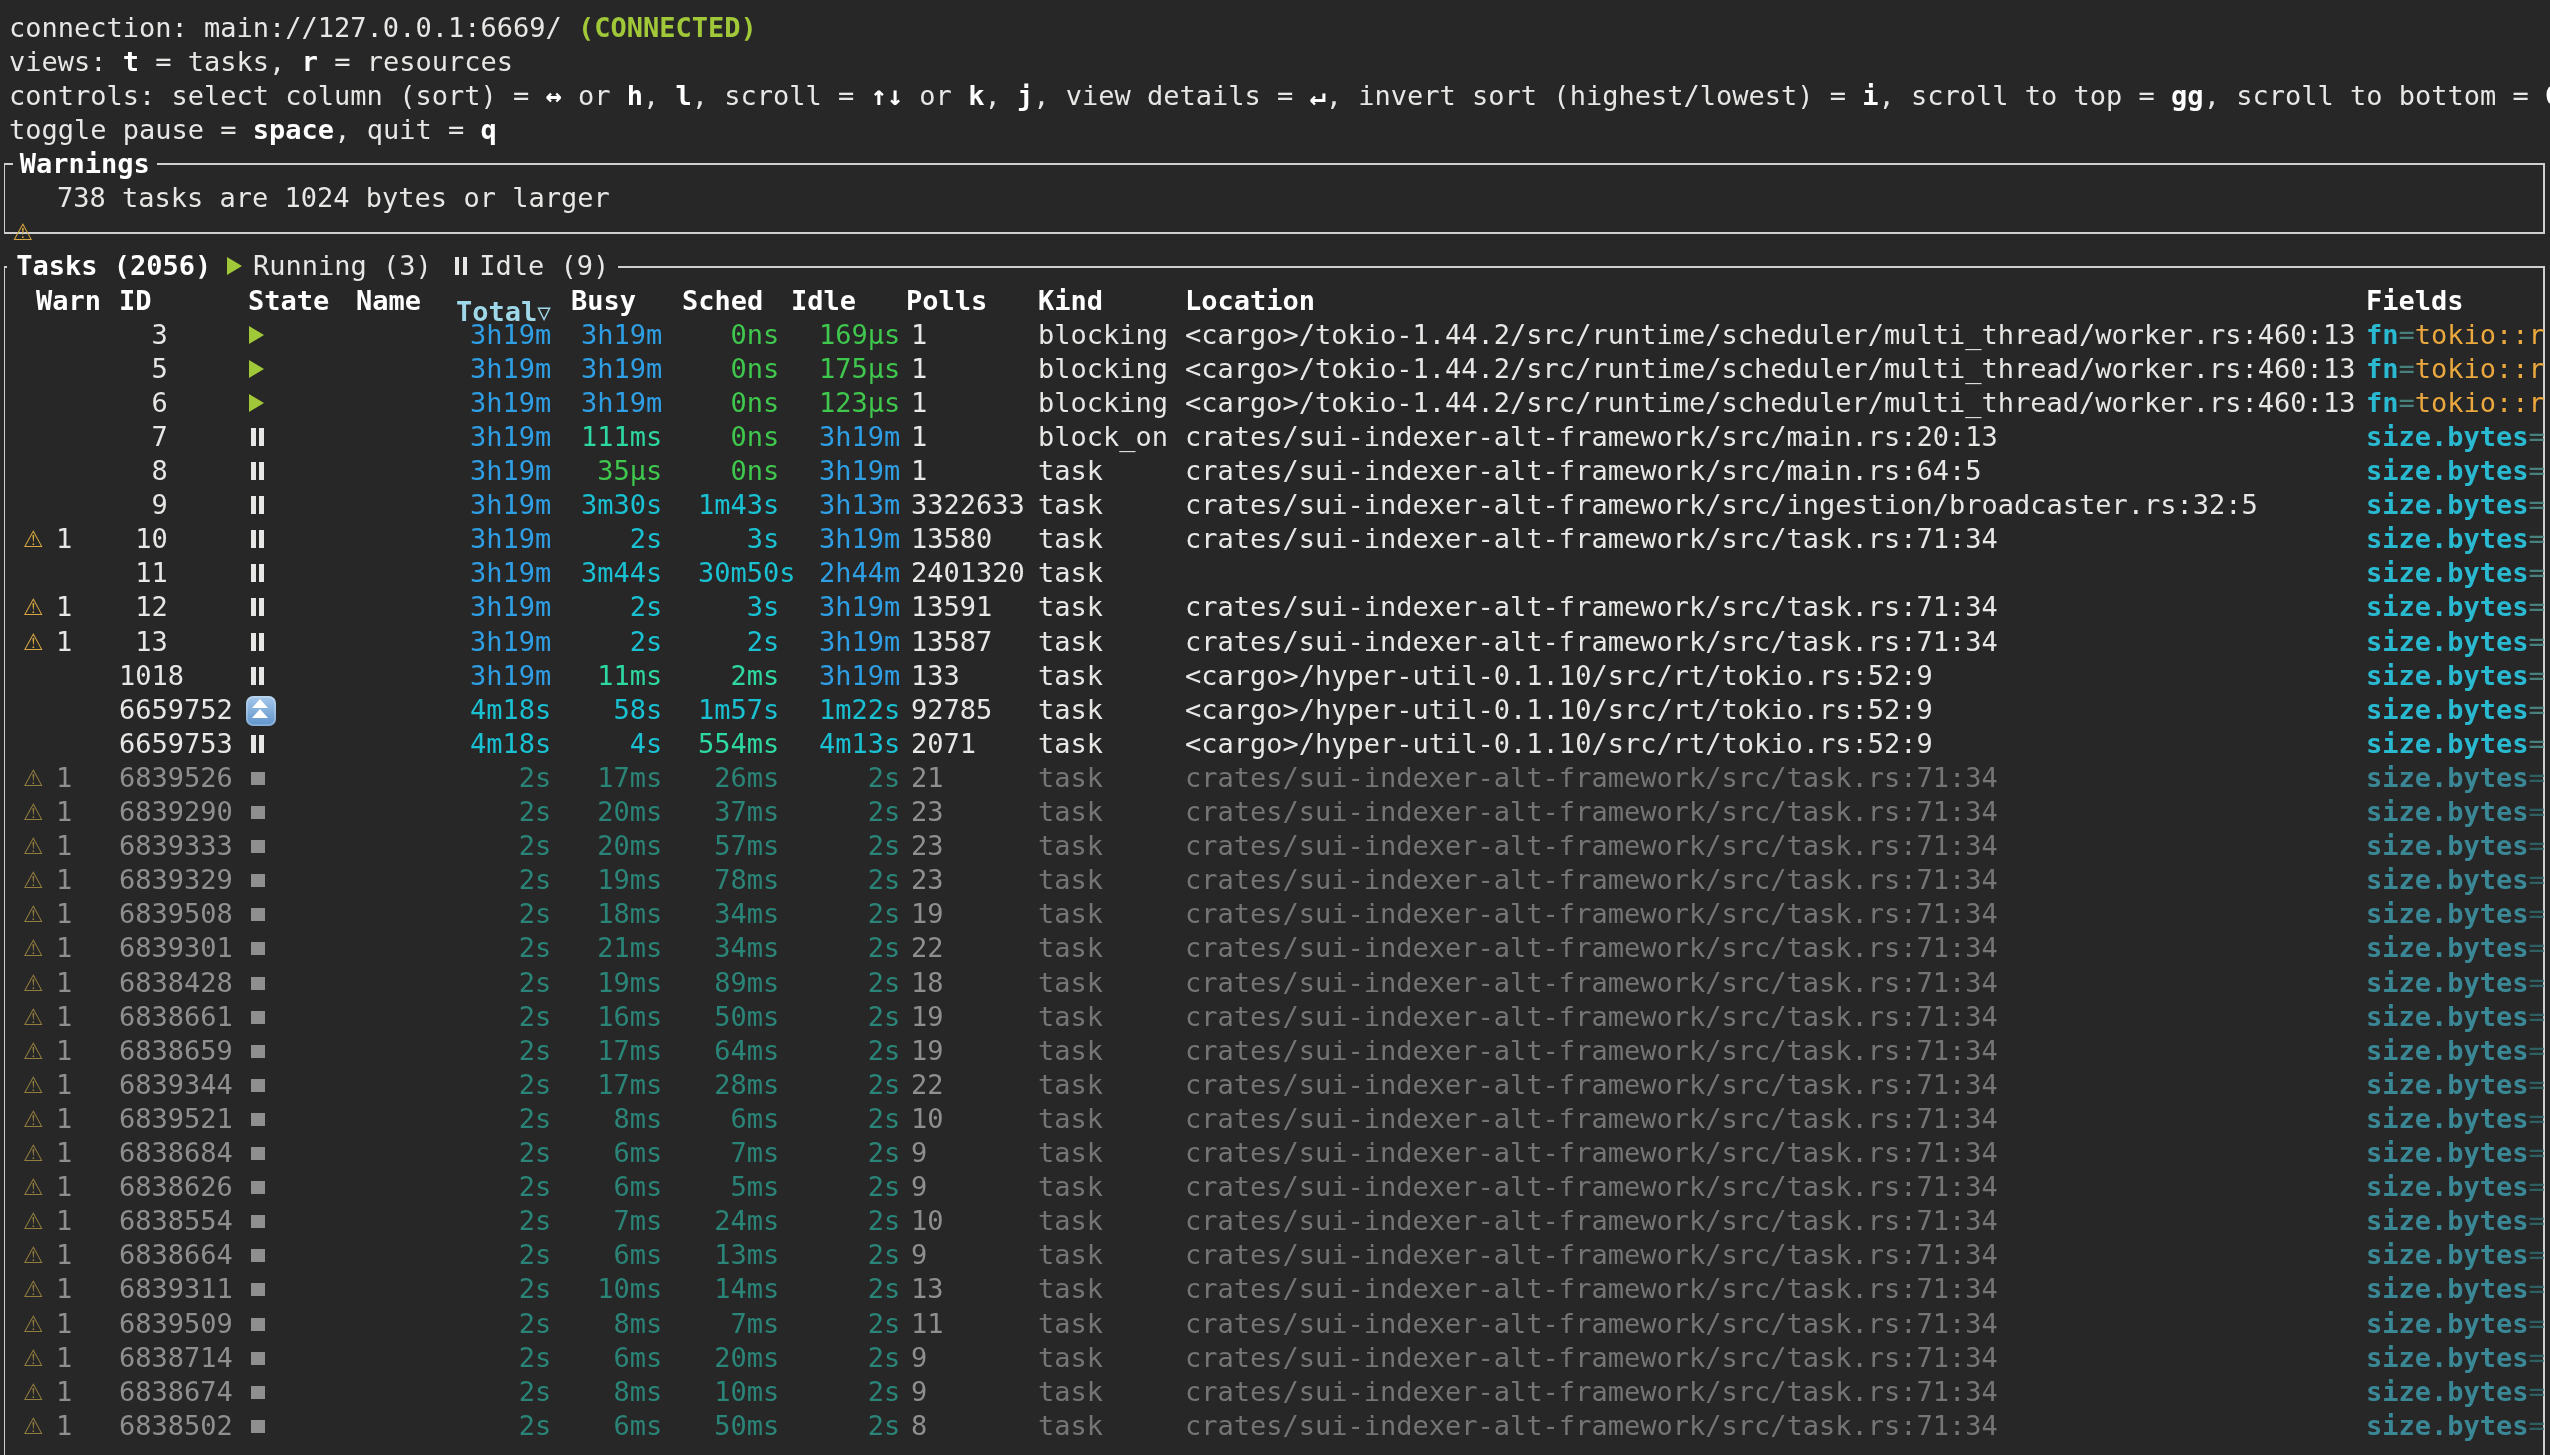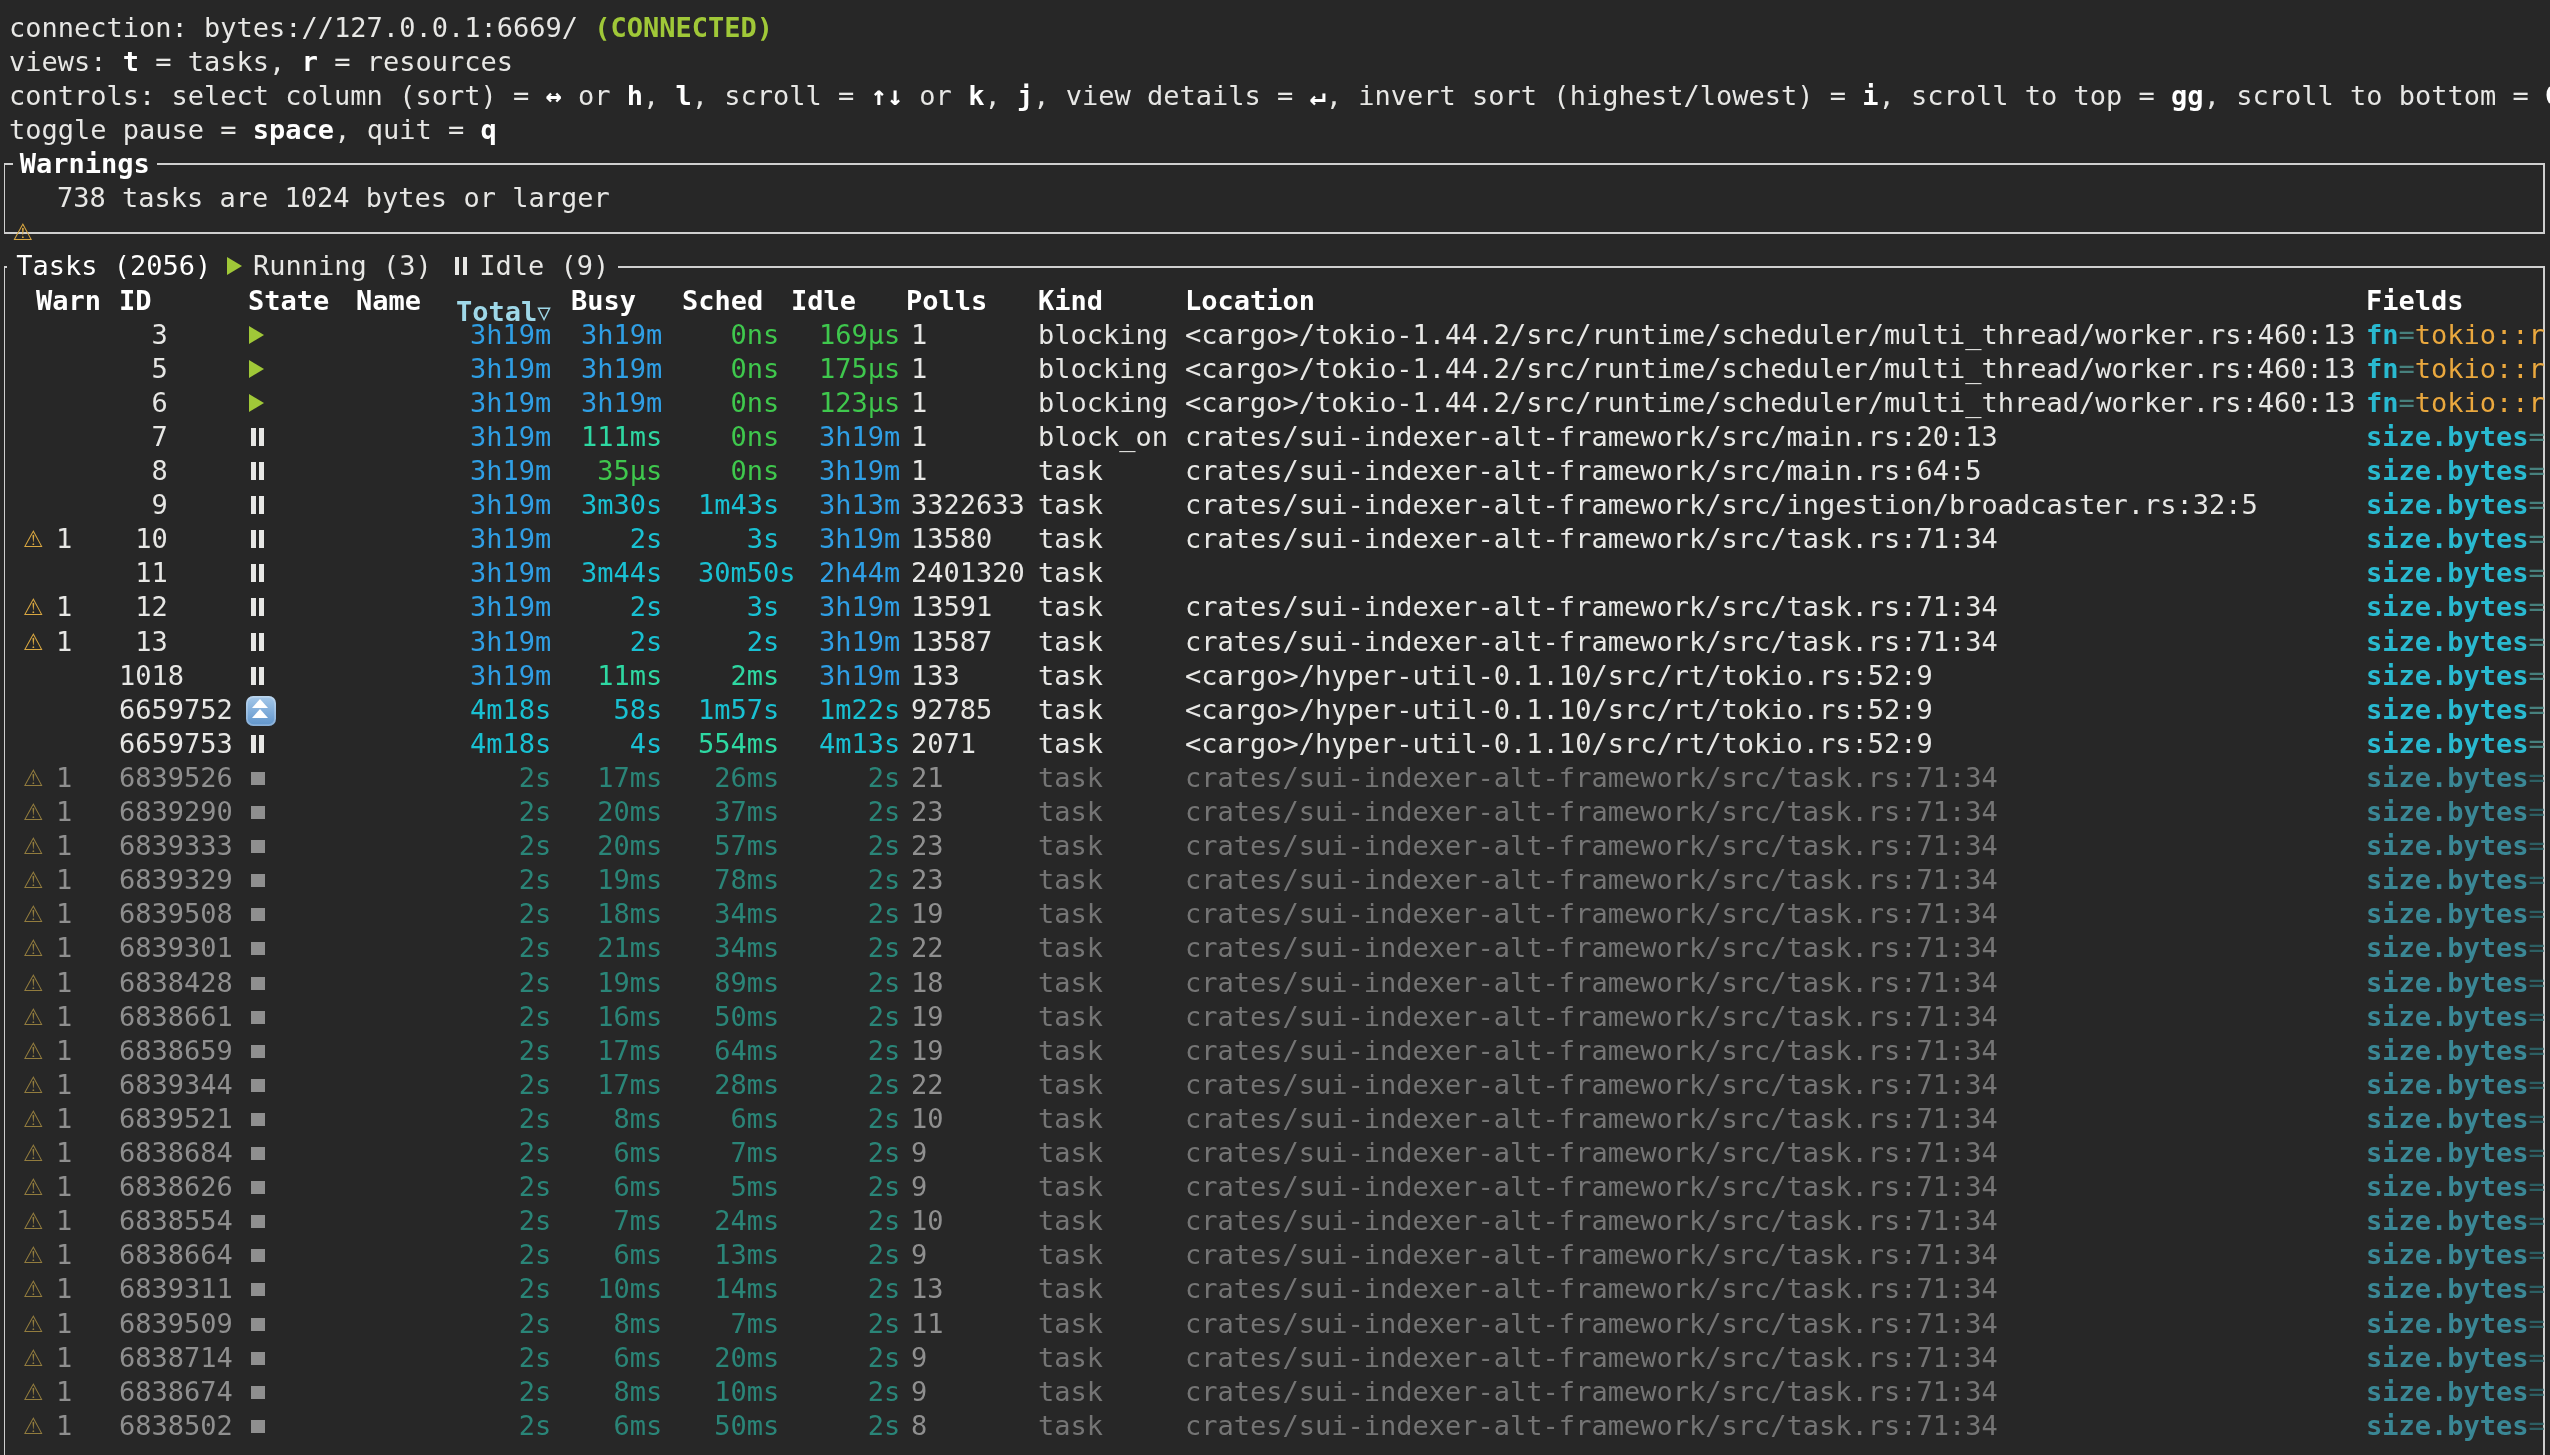--- a/index.html
+++ b/index.html
@@ -52,42 +52,42 @@
     border-left:8px solid transparent;border-right:8px solid transparent;border-bottom:9px solid #fff;}
   .woken::before{top:3.6px;}
   .woken::after{top:13.5px;}
 </style>
 </head>
 <body>
 
 <div class="term">
 
   <div id="toplines">
-      <div class="line" style="top: 10.8px;"><span>connection: bytes://127.0.0.1:6669/ </span><span class="seg-lime">(CONNECTED)</span></div>
+      <div class="line" style="top: 10.8px;"><span>connection: main://127.0.0.1:6669/ </span><span class="seg-lime">(CONNECTED)</span></div>
       <div class="line" style="top: 45px;"><span>views: </span><span class="seg-b">t</span><span> = tasks, </span><span class="seg-b">r</span><span> = resources</span></div>
       <div class="line" style="top: 79px;"><span>controls: select column (sort) = </span><span class="seg-b">↔</span><span> or </span><span class="seg-b">h</span><span>, </span><span class="seg-b">l</span><span>, scroll = </span><span class="seg-b">↑↓</span><span> or </span><span class="seg-b">k</span><span>, </span><span class="seg-b">j</span><span>, view details = </span><span class="seg-b">↵</span><span>, invert sort (highest/lowest) = </span><span class="seg-b">i</span><span>, scroll to top = </span><span class="seg-b">gg</span><span>, scroll to bottom = </span><span class="seg-b">G</span></div>
       <div class="line" style="top: 113px;"><span>toggle pause = </span><span class="seg-b">space</span><span>, quit = </span><span class="seg-b">q</span></div>
     </div>
 
   <div class="bord" style="left:3.6px;top:163px;width:2541px;height:1.8px;"></div>
   <div class="bord" style="left:3.6px;top:232px;width:2541px;height:1.8px;"></div>
   <div class="bord" style="left:3.6px;top:163px;width:1.8px;height:70px;"></div>
   <div class="bord" style="left:2543px;top:163px;width:1.8px;height:70px;"></div>
   <div class="boxtitle" style="left:12.6px;top:147px;">Warnings</div>
   <div class="line" style="top:181px;left:0;">
     <span class="wic" style="left:12.6px;">⚠</span>
     <span class="c fg" style="left:57px;">738 tasks are 1024 bytes or larger</span>
   </div>
 
   <div class="bord" style="left:3.6px;top:266px;width:2541px;height:1.8px;"></div>
   <div class="bord" style="left:3.6px;top:266px;width:1.8px;height:1190px;"></div>
   <div class="bord" style="left:2543px;top:266px;width:1.8px;height:1190px;"></div>
 
   <div class="ttl-wrap" style="left:7.2px;top:249px;">
-    <span style="font-weight:normal;color:#fff;">Tasks (2056)</span>
+    <span style="font-weight:bold;color:#fff;">Tasks (2056)</span>
     <span class="tri inl" style="margin-left:16px;"></span>
     <span style="margin-left:10.8px;">Running (3)</span>
     <span class="bars inl" style="margin-left:23px;"></span>
     <span style="margin-left:10.8px;">Idle (9)</span>
   </div>
 
   <div id="headers">
       <div class="row" style="top: 284px;">
         <span class="hdr" style="left: 36px;">Warn</span>
         <span class="hdr" style="left: 119px;">ID</span>

